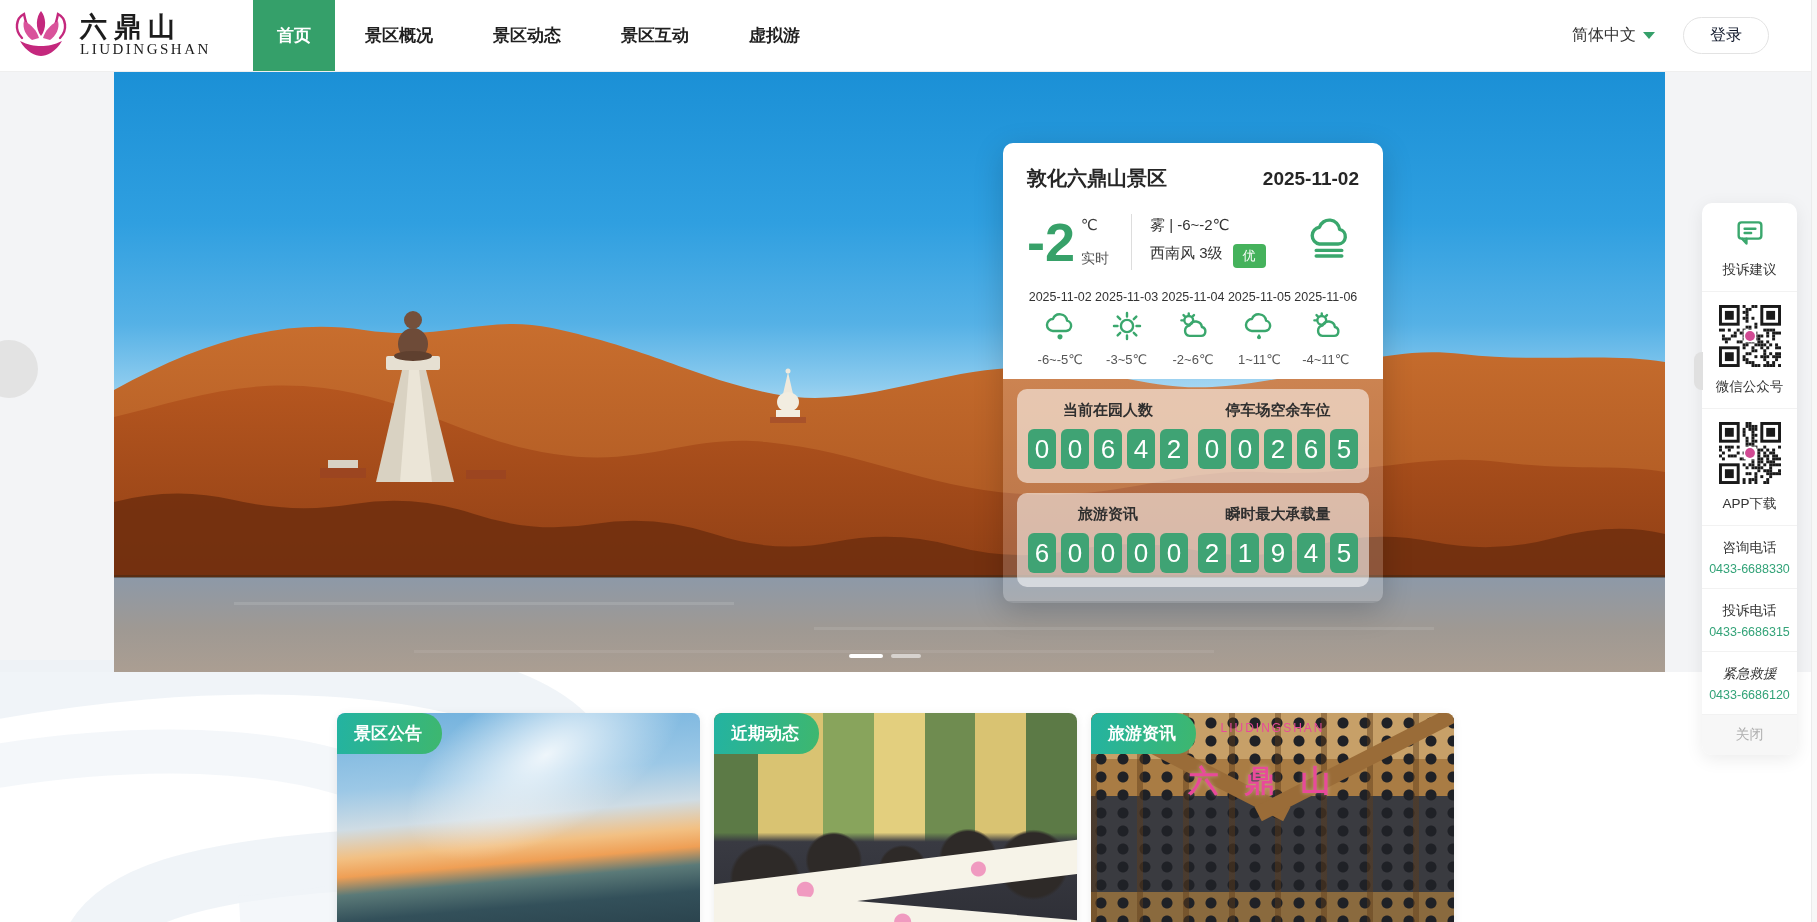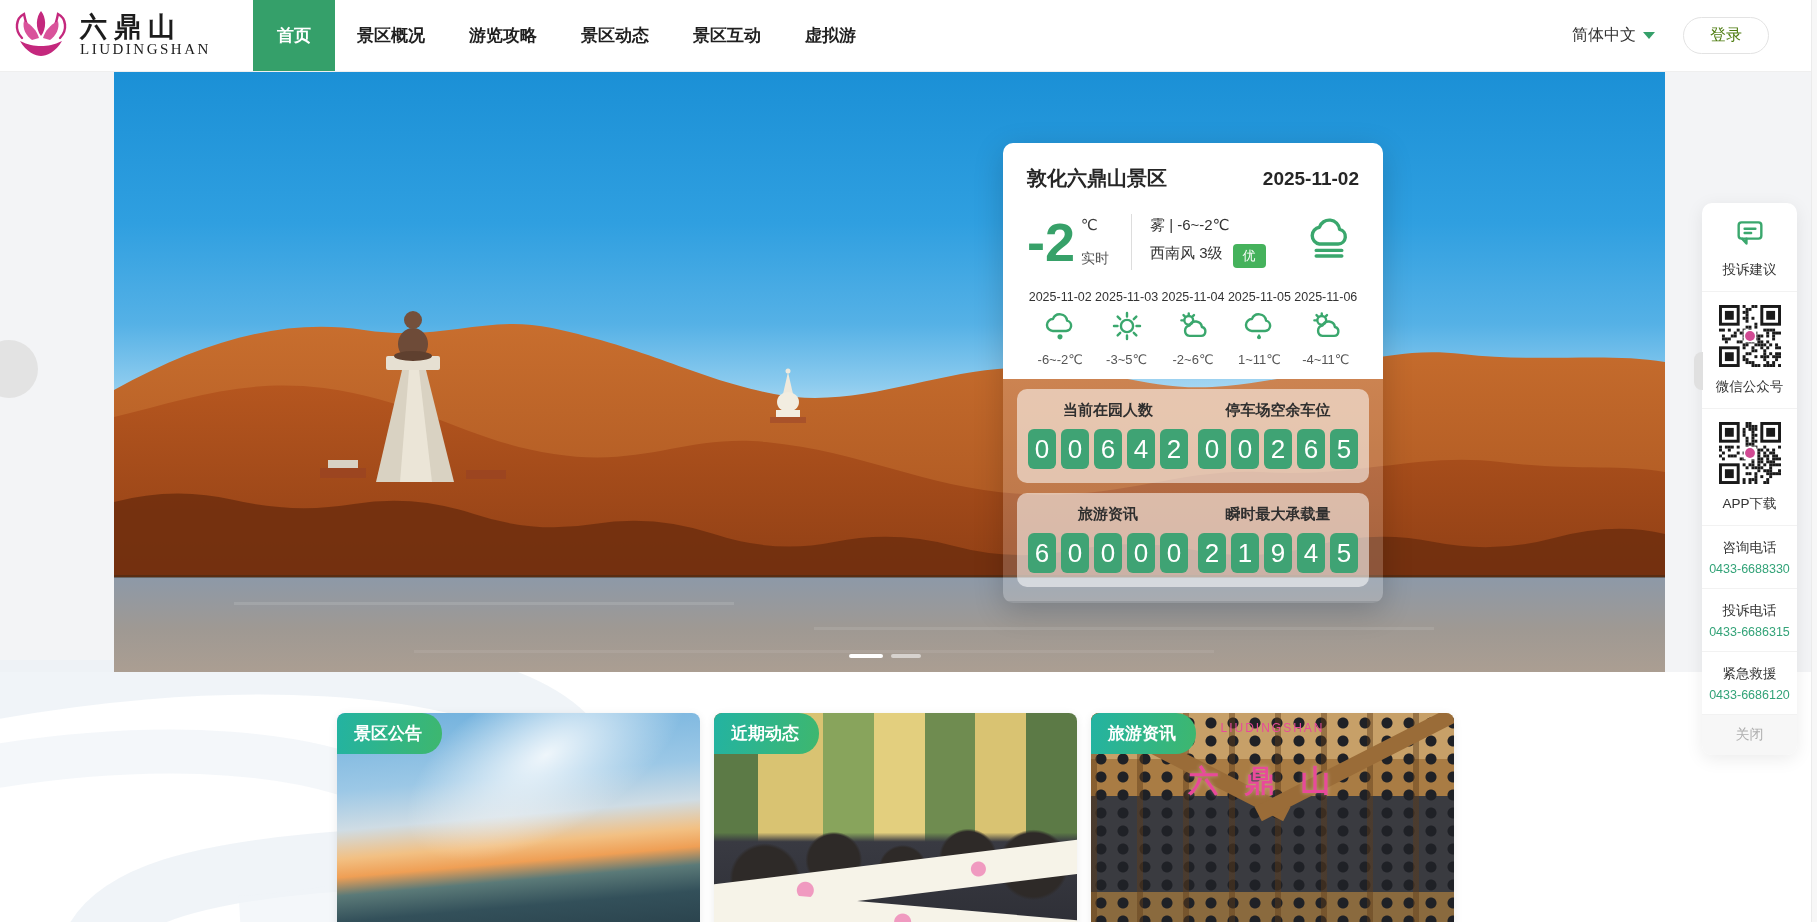--- a/index.html
+++ b/index.html
@@ -7,27 +7,27 @@
   #page{position:relative;width:1817px;height:922px;overflow:hidden;background:#fff;}
 
   
   .navbar{position:absolute;left:0;top:0;width:1817px;height:72px;background:#fff;z-index:10;
           display:flex;align-items:stretch;border-bottom:1px solid #efefef;}
   .logo{display:flex;align-items:center;gap:10px;padding-left:12px;width:245px;cursor:pointer;}
   .logo-text{display:flex;flex-direction:column;line-height:1.05;}
   .logo-cn{font-size:27px;font-weight:bold;color:#1c1c1c;letter-spacing:7px;}
   .logo-en{font-size:15px;color:#1c1c1c;font-family:"Liberation Serif","DejaVu Serif",serif;letter-spacing:2.5px;}
   .nav{display:flex;align-items:stretch;margin-left:8px;}
-  .nav-item{display:flex;align-items:center;padding:0 22px;font-size:17px;font-weight:bold;color:#1f1f1f;cursor:pointer;}
+  .nav-item{display:flex;align-items:center;padding:0 30px;font-size:17px;font-weight:bold;color:#1f1f1f;cursor:pointer;}
   .nav-item.active{background:#35a06a;color:#fff;padding:0 24px;}
   .nav-right{margin-left:auto;display:flex;align-items:center;gap:28px;padding-right:48px;}
   .lang{display:flex;align-items:center;gap:7px;font-size:16px;color:#333;cursor:pointer;}
   .caret{width:0;height:0;border-left:6px solid transparent;border-right:6px solid transparent;border-top:7px solid #35a06a;}
   .login-btn{width:86px;height:37px;border:1px solid #e3e3e3;border-radius:19px;background:#fff;
-             font-size:16px;color:#4d7c0f;display:flex;align-items:center;justify-content:center;cursor:pointer;}
+             font-size:16px;color:#0f172a;display:flex;align-items:center;justify-content:center;cursor:pointer;}
 
   
   .gray-band{position:absolute;left:0;top:72px;width:1817px;height:600px;background:#f3f4f6;}
   .hero{position:absolute;left:114px;top:72px;width:1551px;height:600px;overflow:hidden;z-index:1;cursor:pointer;}
   .hero-sky{position:absolute;inset:0;background:linear-gradient(180deg,#1b90d6 0%,#2f9fe0 25%,#55b1e6 42%,#8ccbee 52%,#b8e0f4 58%);}
   .scene{position:absolute;inset:0;width:100%;height:100%;}
   .dots{position:absolute;left:735px;top:582px;display:flex;gap:8px;z-index:3;}
   .bar{height:4px;border-radius:2px;cursor:pointer;}
   .bar.active{width:34px;background:#ffffff;}
   .bar.idle{width:30px;background:rgba(255,255,255,0.55);}
@@ -134,21 +134,20 @@
       </span>
       <span class="logo-text">
         <span class="logo-cn">六鼎山</span>
         <span class="logo-en">LIUDINGSHAN</span>
       </span>
     </div>
 
     <nav class="nav" id="nav-list">
         <div class="nav-item active">首页</div>
         <div class="nav-item">景区概况</div>
-        <div class="nav-item">游览攻略</div>
         <div class="nav-item">景区动态</div>
         <div class="nav-item">景区互动</div>
         <div class="nav-item">虚拟游</div>
       </nav>
 
     <div class="nav-right">
       <div class="lang">
         <span>简体中文</span>
         <span class="caret"></span>
       </div>
@@ -232,21 +231,21 @@
               <path d="M5.6 17.2h12.8M5.6 20h12.8"></path>
             </svg></span>
       </div>
       <div class="w-forecast" id="forecast-row">
           <div class="w-col">
             <div class="fdate">2025-11-02</div>
             <div><svg width="38" height="34" viewBox="0 0 24 24" fill="none" stroke="#3aa76d" stroke-width="1.7" stroke-linecap="round" stroke-linejoin="round">
                 <path d="M7 15.5h9.3a3.7 3.7 0 0 0 .7-7.3A5.2 5.2 0 0 0 7 7.1a4.2 4.2 0 0 0 0 8.4z"></path>
                 <path d="M11 19.6h2M12 18.6v2M11.2 18.9l1.6 1.4M12.8 18.9l-1.6 1.4"></path>
               </svg></div>
-            <div class="ftemp">-6~-2℃</div>
+            <div class="ftemp">-6~-5℃</div>
           </div>
           <div class="w-col">
             <div class="fdate">2025-11-03</div>
             <div><svg width="38" height="34" viewBox="0 0 24 24" fill="none" stroke="#3aa76d" stroke-width="1.7" stroke-linecap="round" stroke-linejoin="round">
                 <circle cx="12" cy="12" r="4.3"></circle>
                 <path d="M12 2.8v2.5M12 18.7v2.5M2.8 12h2.5M18.7 12h2.5M5.4 5.4l1.8 1.8M16.8 16.8l1.8 1.8M18.6 5.4l-1.8 1.8M7.2 16.8l-1.8 1.8"></path>
               </svg></div>
             <div class="ftemp">-3~5℃</div>
           </div>
           <div class="w-col">
@@ -598,21 +597,21 @@
       </div>
       <div class="sb-item">
         <div class="sb-label" style="margin-top: 0px;">咨询电话</div>
         <div class="sb-num">0433-6688330</div>
       </div>
       <div class="sb-item">
         <div class="sb-label" style="margin-top: 0px;">投诉电话</div>
         <div class="sb-num">0433-6686315</div>
       </div>
       <div class="sb-item">
-        <div class="sb-label" style="margin-top: 0px;">紧急救援</div>
+        <div class="sb-label" style="margin-top: 0px; font-style: italic;">紧急救援</div>
         <div class="sb-num">0433-6686120</div>
       </div>
       <div class="sb-close">关闭</div>
     </aside>
   <div class="sb-handle"></div>
 
   <div class="cards" id="cards-row">
       <div class="card">
         <div class="card-art art1">
           <div class="streak"></div>

